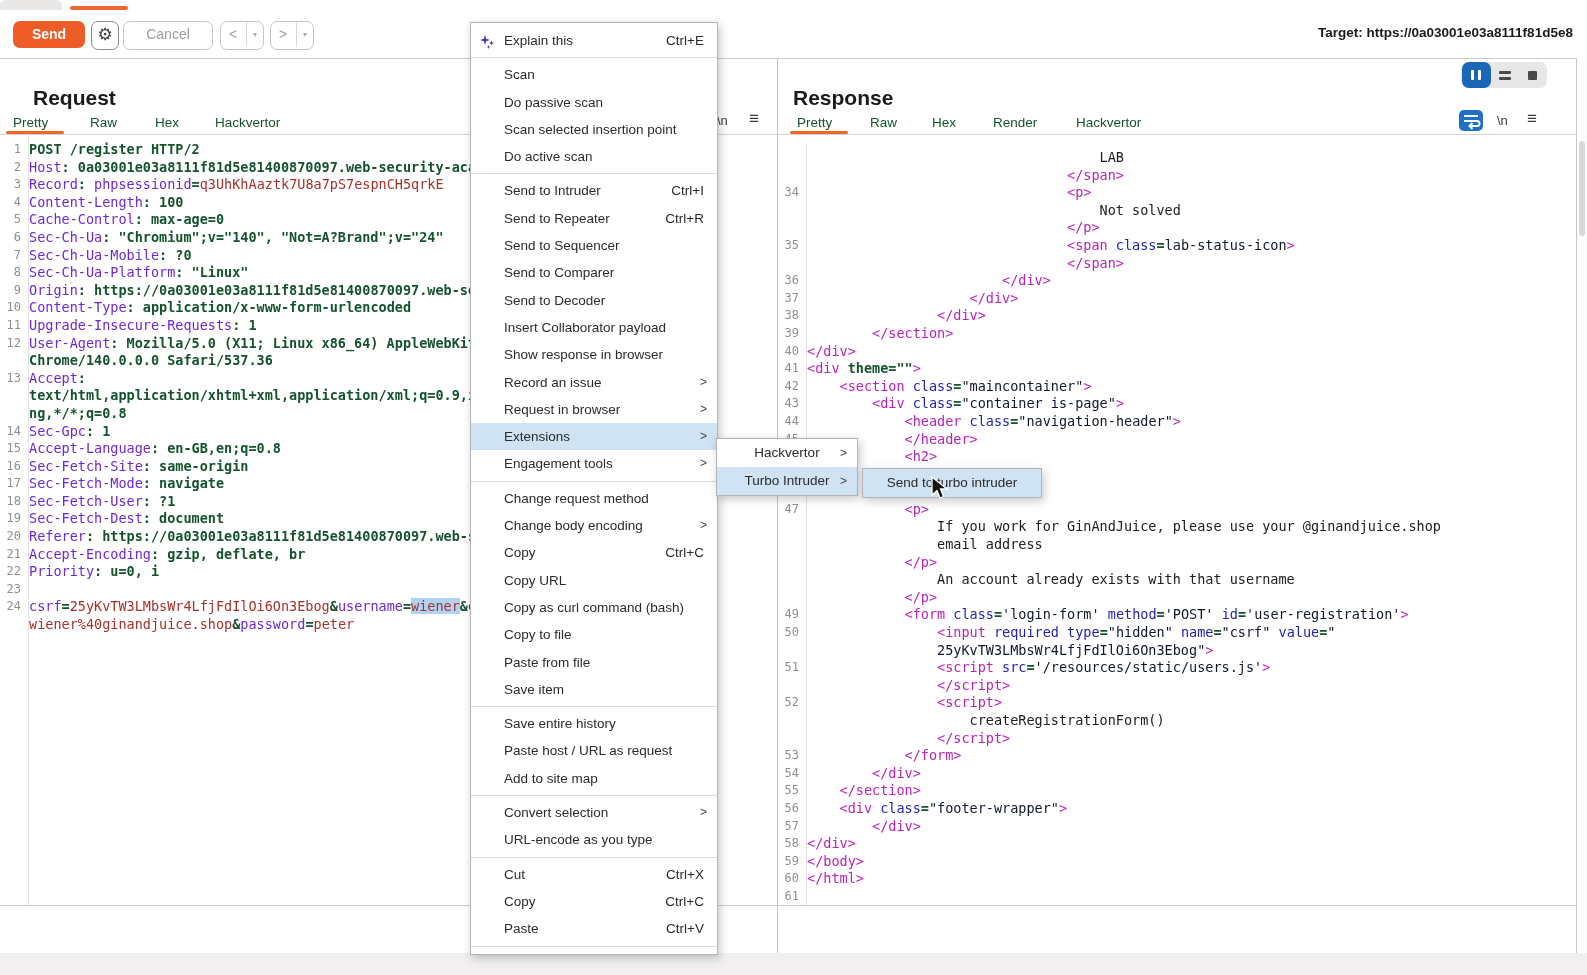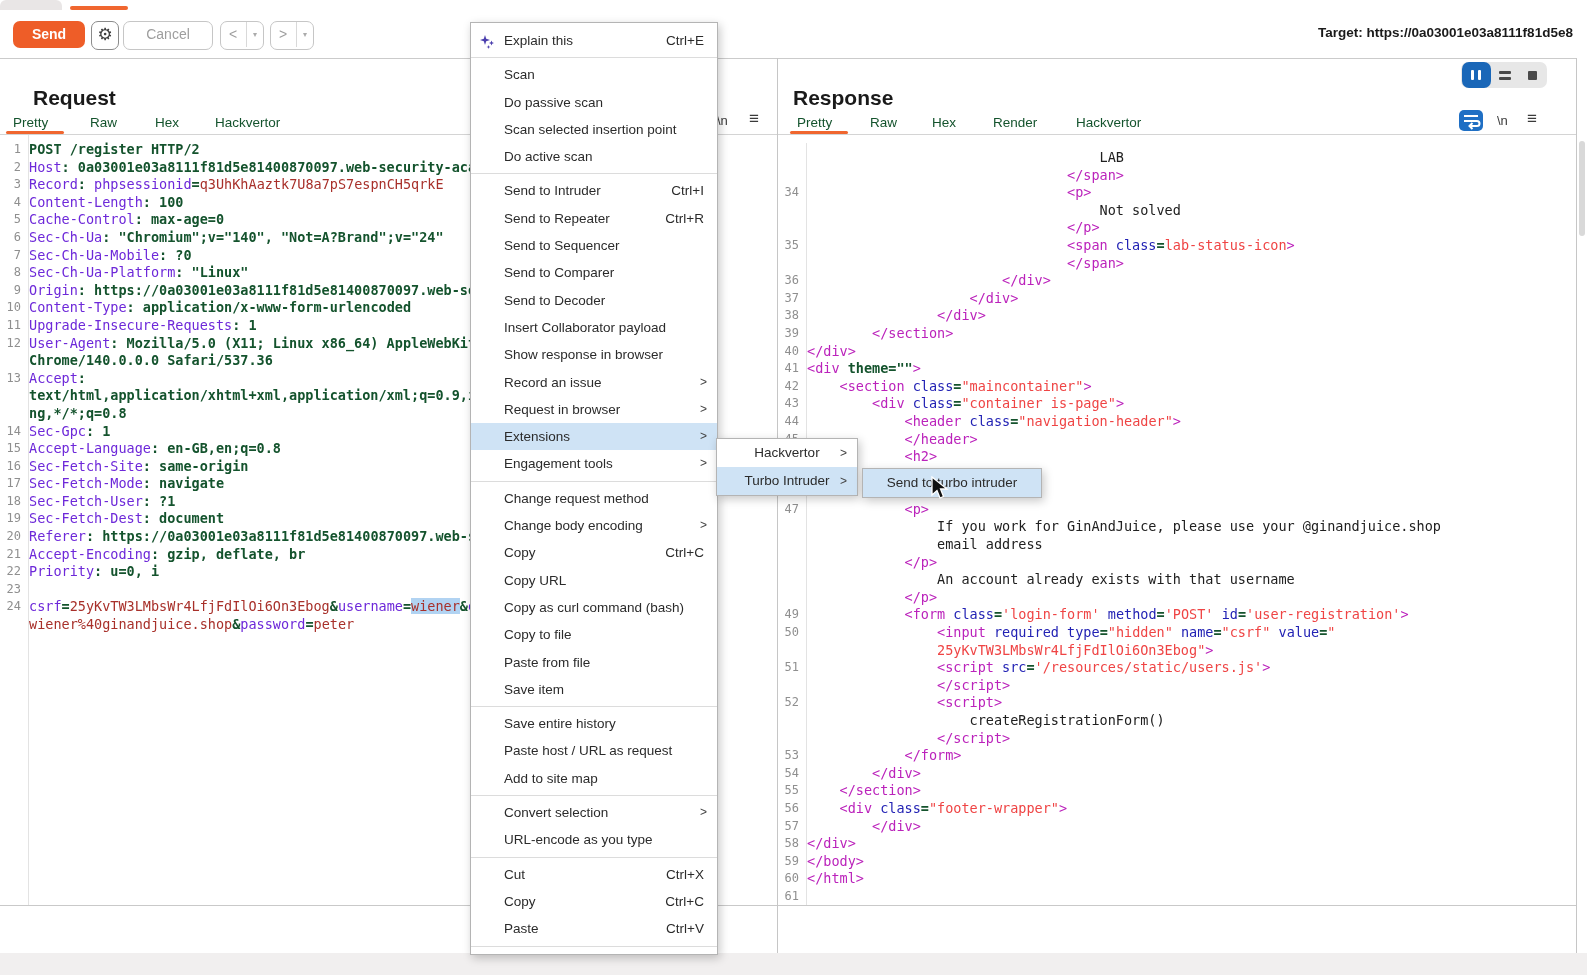--- a/index.html
+++ b/index.html
@@ -54,21 +54,21 @@
   .gutline{position:absolute;top:0;width:1px;height:100%;background:#e3e3e3;}
   .crow{display:flex;height:17.6px;}
   .ln{flex:none;width:21px;text-align:right;padding-right:8px;color:#8f8f8f;
       font-family:"DejaVu Sans Mono",monospace;font-size:12px;line-height:17.6px;}
   .ct{flex:none;white-space:pre;font-family:"DejaVu Sans Mono",monospace;font-size:13.5px;line-height:17.6px;color:#202020;}
   .c-pl{color:#14532d;font-weight:bold;}
   .c-hn{color:#6d28d9;}
   .c-rv{color:#a8302a;}
   .c-tg{color:#bb22bb;}
   .c-at{color:#2222b4;}
-  .c-vl{color:#ef4444;}
+  .c-vl{color:#0f172a;}
   .c-tx{color:#202020;}
   .c-sel{background:#b1d3f2;}
 
   
   .searchbar{top:905px;height:47px;background:#fff;border-top:1px solid #c9c9c9;border-bottom:1px solid #d5d5d5;}
   .bottom-strip{left:0;top:953px;width:1587px;height:22px;background:#f1efef;}
 
   
   .menu{left:470px;top:22px;width:246px;background:#fff;border:1px solid #b4b4b4;
         box-shadow:2px 3px 9px rgba(0,0,0,.22);padding:4px 0;z-index:50;}

